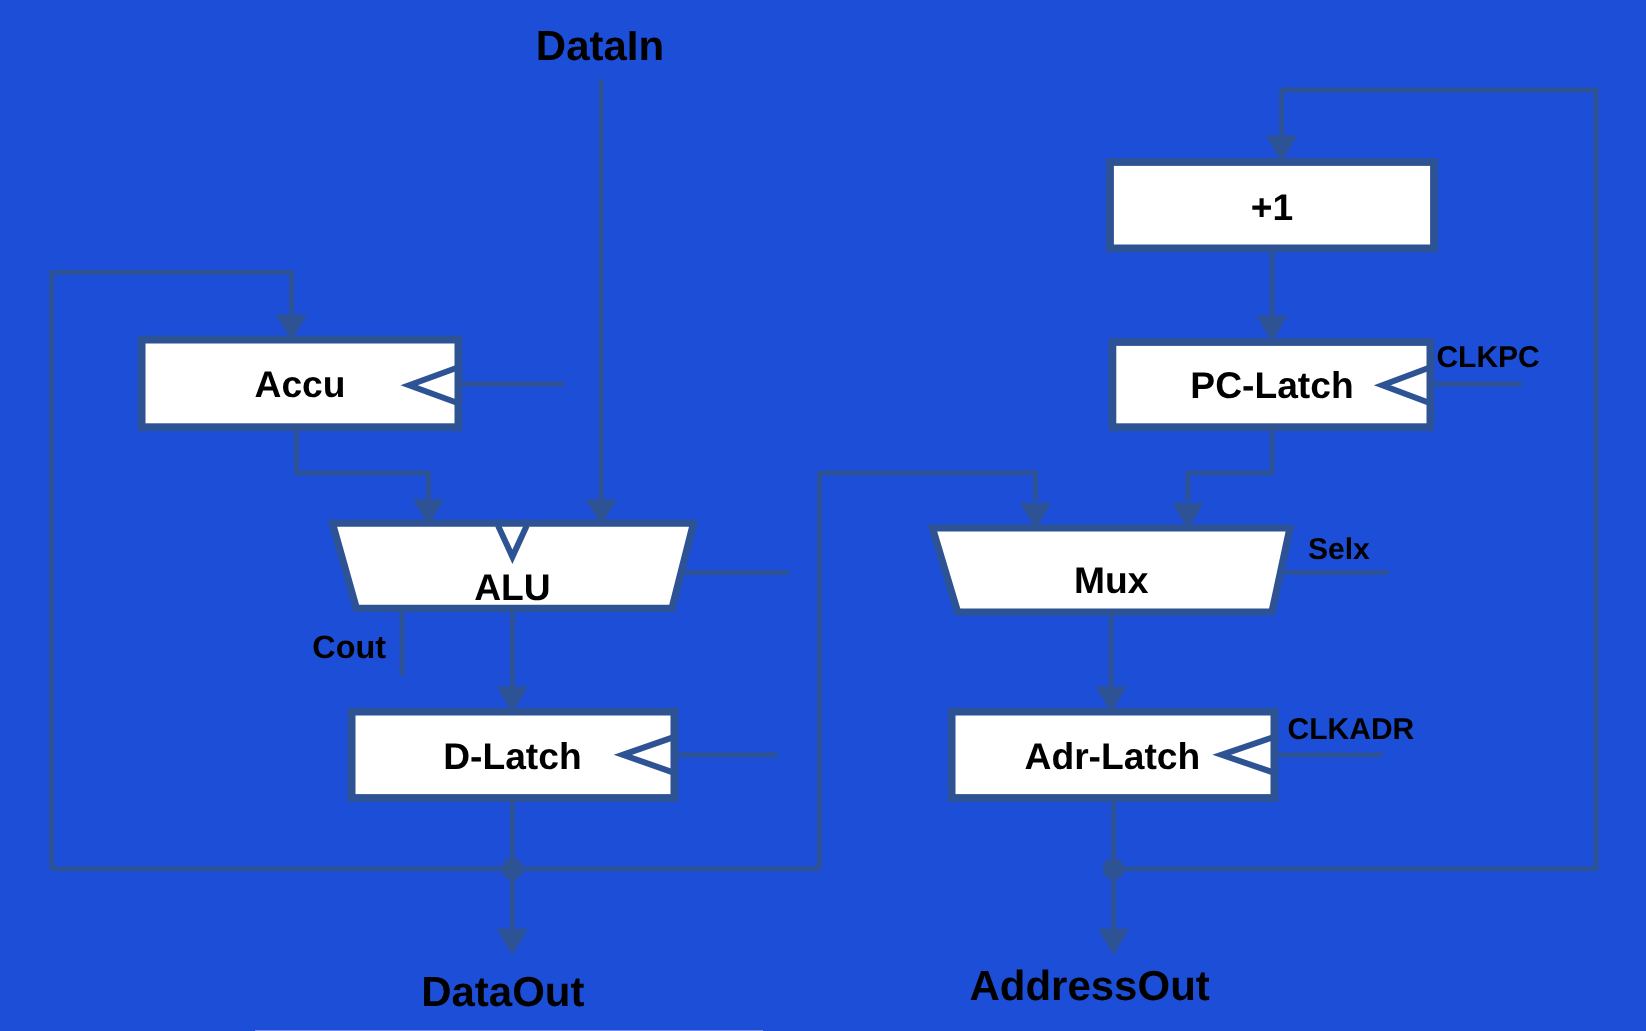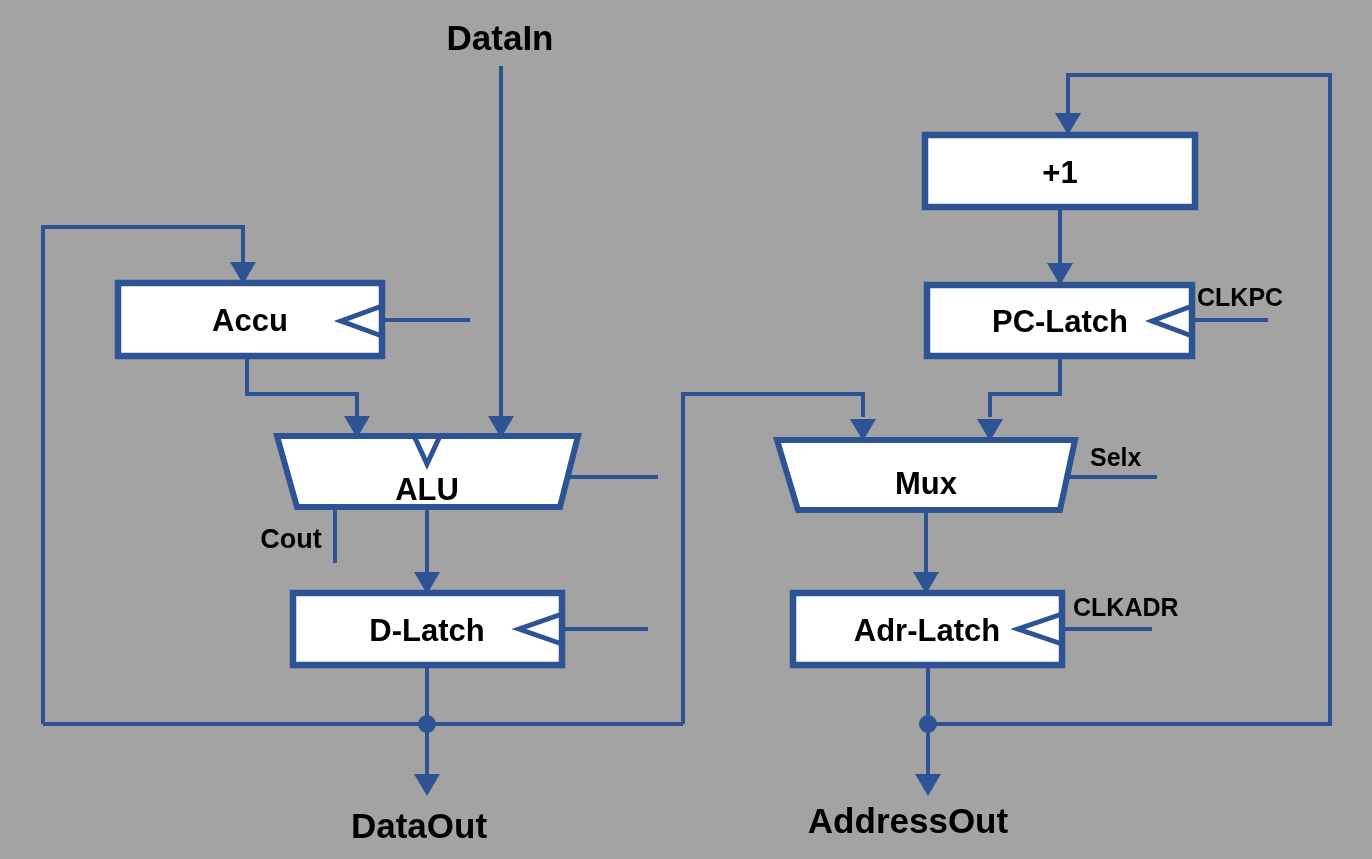--- a/index.html
+++ b/index.html
@@ -8,21 +8,21 @@
     width: 1372px;
     height: 859px;
     background: #ffffff;
     overflow: hidden;
     font-family: "Liberation Sans", "DejaVu Sans", sans-serif;
   }
   .stage {
     position: relative;
     width: 1372px;
     height: 859px;
-    background: #a3a3a3;
+    background: #1d4ed8;
   }
   svg text {
     font-family: "Liberation Sans", "DejaVu Sans", sans-serif;
     font-weight: 700;
   }
   .big-label   { font-size: 35px; }
   .block-label { font-size: 31px; }
   .small-label { font-size: 25px; }
   .cout-label  { font-size: 27px; }
 </style>

